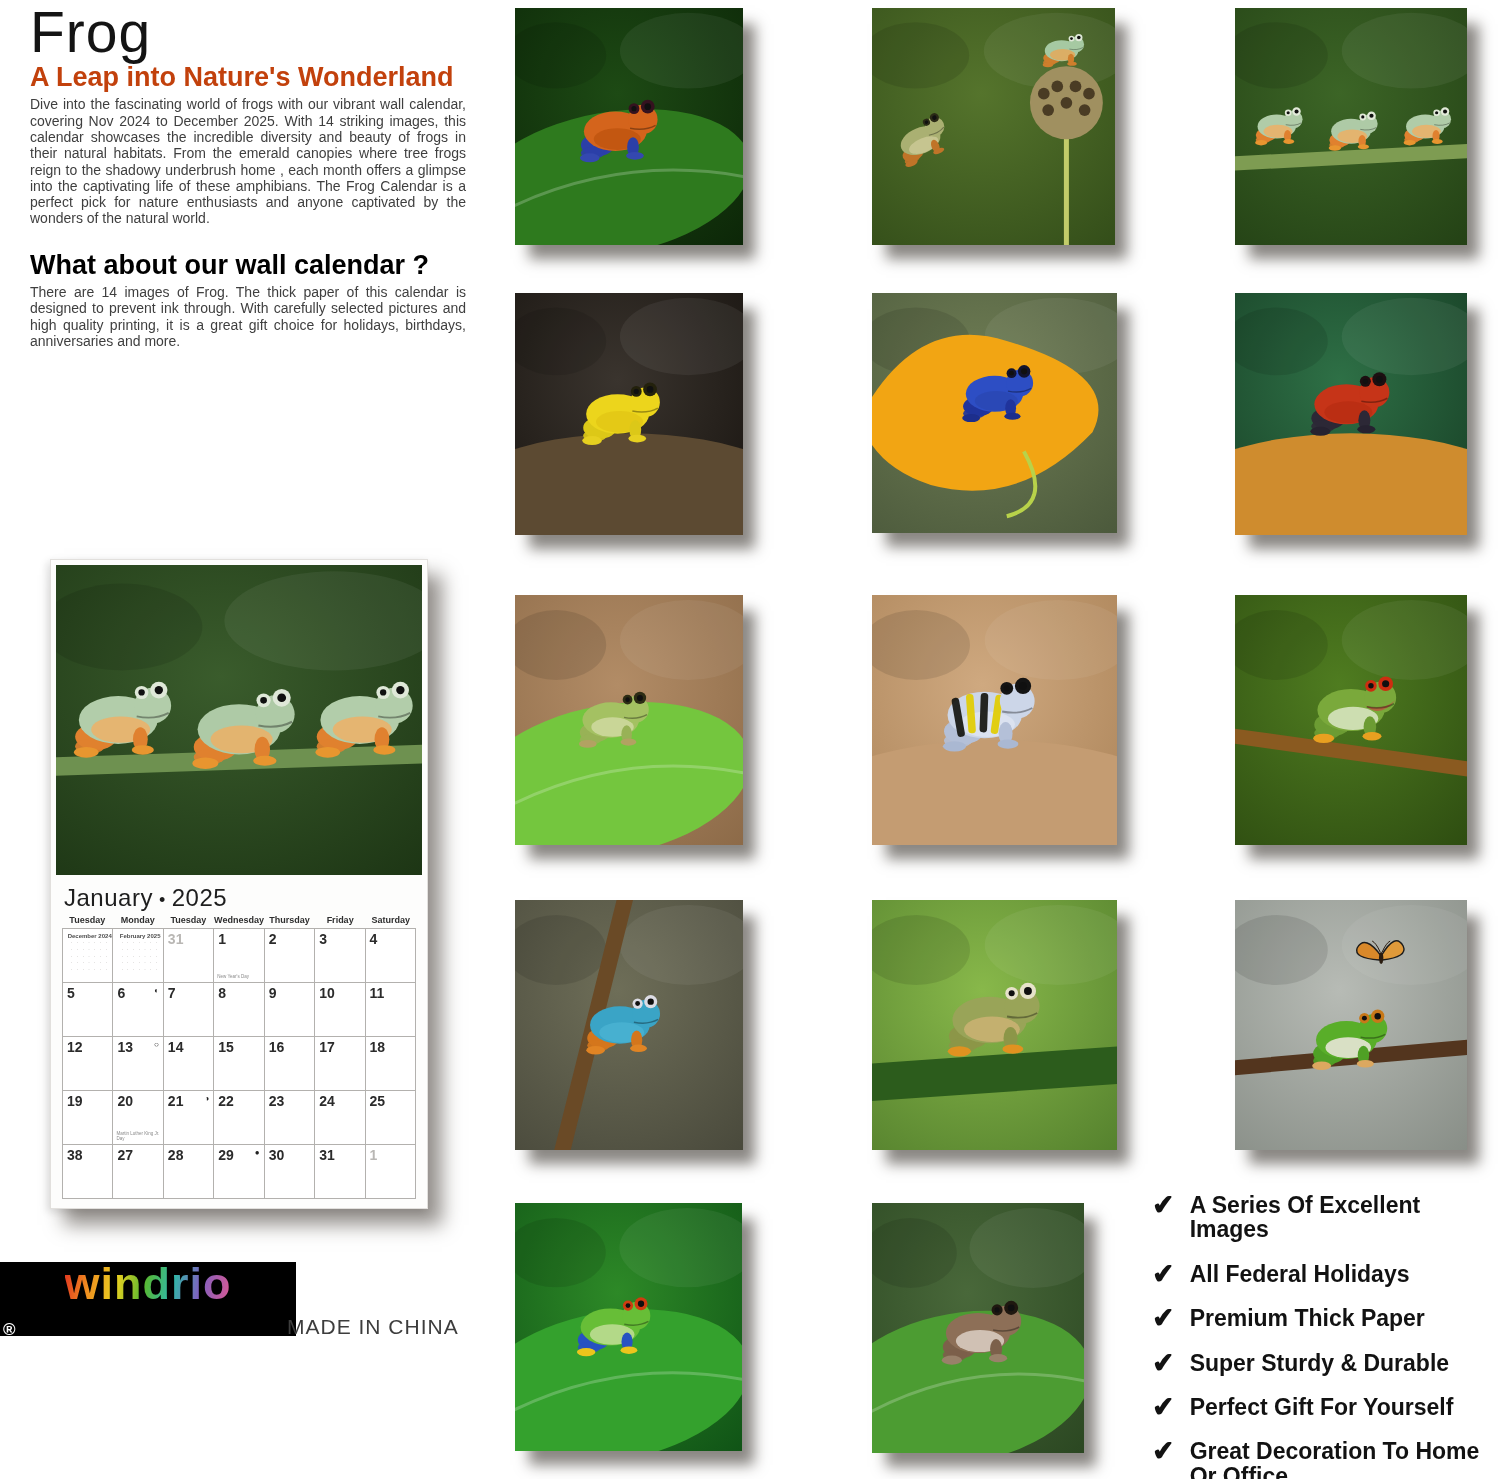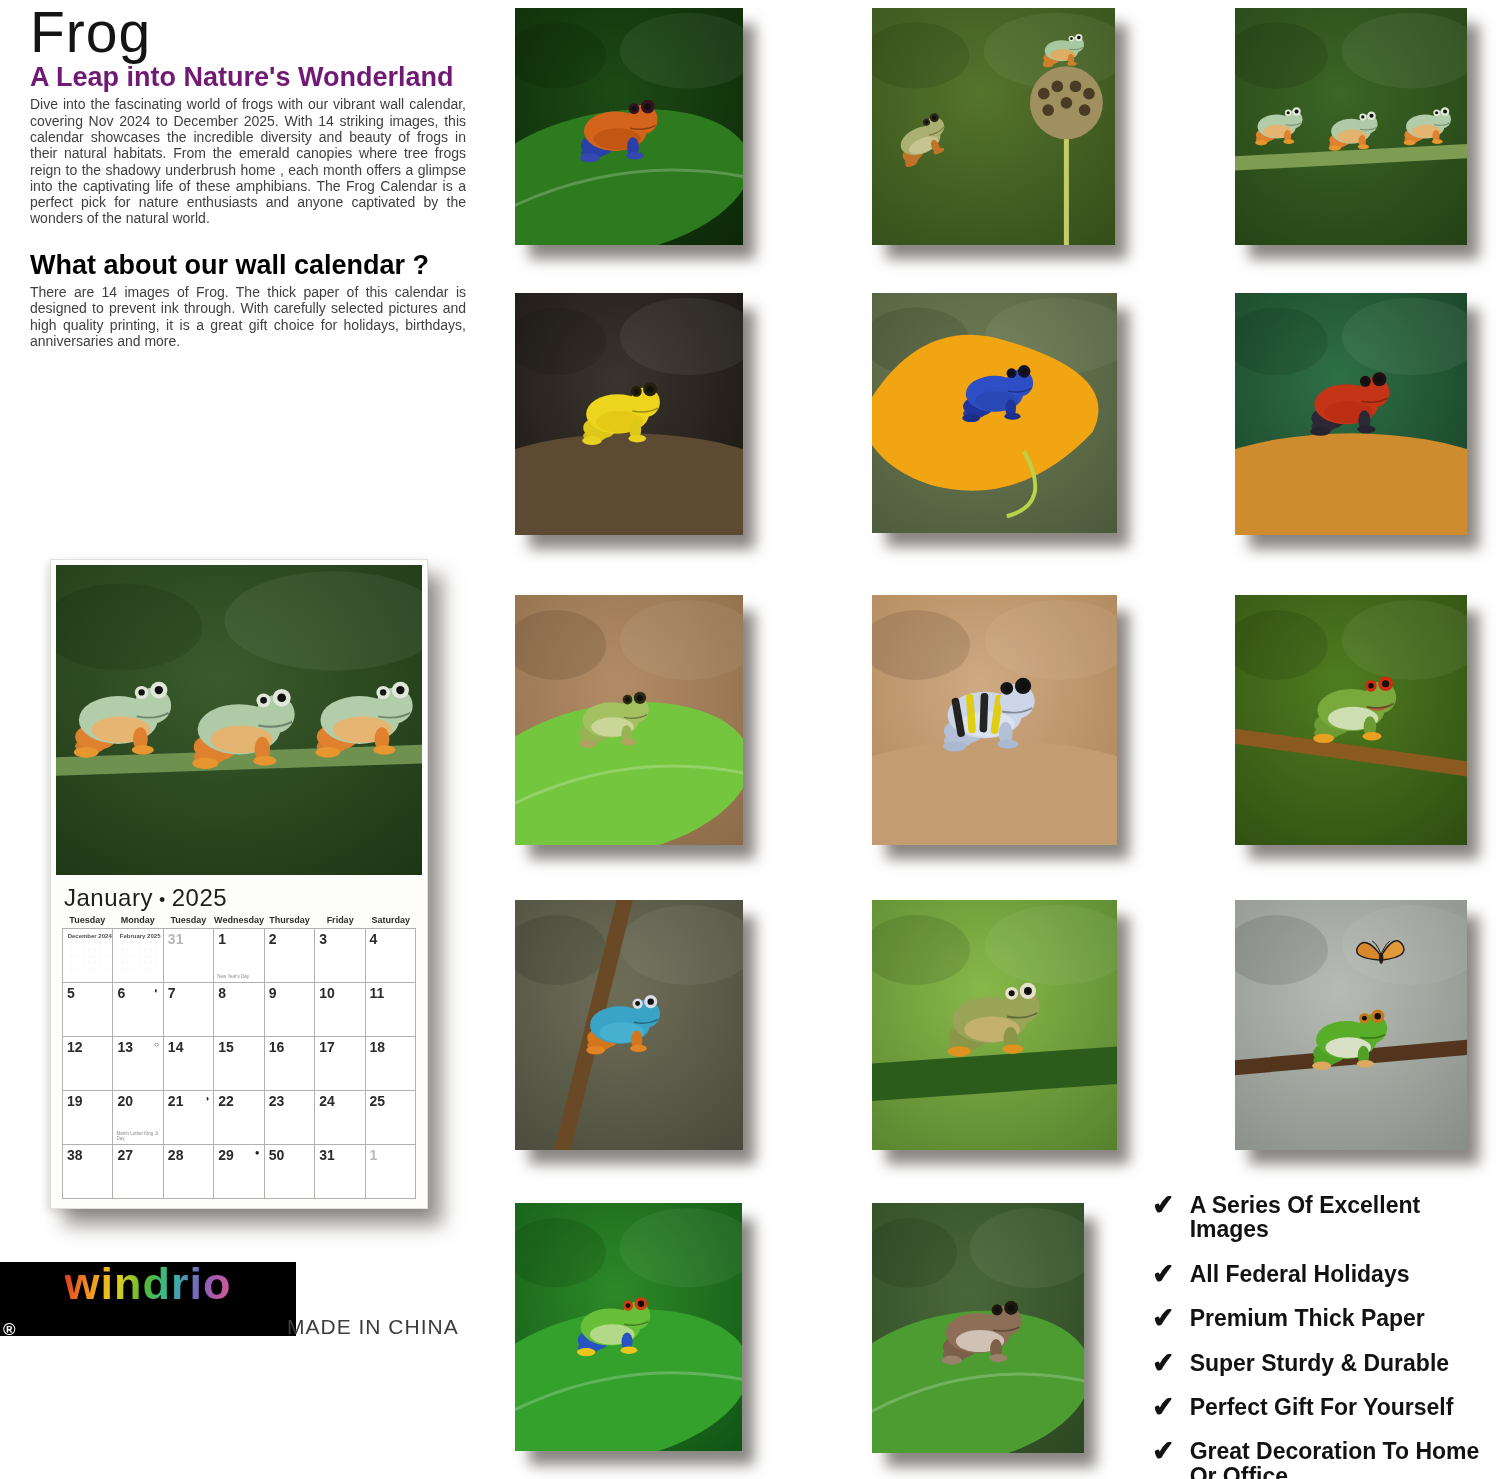--- a/index.html
+++ b/index.html
@@ -3,21 +3,21 @@
 <meta charset="utf-8">
 <style>
   html,body{margin:0;padding:0;}
   body{width:1500px;height:1479px;position:relative;background:#ffffff;
        font-family:"Liberation Sans",sans-serif;overflow:hidden;}
   .canvas{position:absolute;inset:0;}
 
   
   .intro{position:absolute;left:30px;top:4px;width:436px;}
   .title{font-size:57px;font-weight:400;color:#141414;margin:0;line-height:1.0;letter-spacing:1px;}
-  .subtitle{font-size:27px;font-weight:700;color:#701a75;margin:2px 0 0;line-height:1.05;}
+  .subtitle{font-size:27px;font-weight:700;color:#c2410c;margin:2px 0 0;line-height:1.05;}
   .para{font-size:14px;line-height:1.165;color:#3f3f3f;text-align:justify;margin:5px 0 0;}
   .about-h{font-size:27px;font-weight:700;color:#000000;margin:24px 0 0;line-height:1.05;}
 
   
   .calendar-mock{position:absolute;left:50px;top:526px;width:366px;background:#fdfdfc;
        border:1px solid #e2e0dd;padding:5px 5px 7px;
        box-shadow:14px 16px 18px rgba(45,38,30,.5), -3px 3px 8px rgba(0,0,0,.12);margin-top:33px;}
   .cover{width:100%;height:310px;}
   .cover svg{display:block;width:100%;height:100%;}
   .cal-title{font-size:24px;color:#1e1e1e;margin:9px 2px 3px 8px;letter-spacing:.5px;}
@@ -180,21 +180,21 @@
         <div class="cell"><span class="num">20</span><div class="note">Martin Luther King Jr. Day</div></div>
         <div class="cell"><span class="num">21</span><span class="moon">◑</span></div>
         <div class="cell"><span class="num">22</span></div>
         <div class="cell"><span class="num">23</span></div>
         <div class="cell"><span class="num">24</span></div>
         <div class="cell"><span class="num">25</span></div>
         <div class="cell"><span class="num">38</span></div>
         <div class="cell"><span class="num">27</span></div>
         <div class="cell"><span class="num">28</span></div>
         <div class="cell"><span class="num">29</span><span class="moon">●</span></div>
-        <div class="cell"><span class="num">50</span></div>
+        <div class="cell"><span class="num">30</span></div>
         <div class="cell"><span class="num">31</span></div>
         <div class="cell"><span class="num gray">1</span></div>
       </div>
   </div>
 
   <div id="gallery">
       <figure class="photo" title="orange poison dart frog with blue legs on a wet green leaf" style="left: 515px; top: 8px; width: 228px; height: 237px;">
         <svg viewBox="0 0 228 237" preserveAspectRatio="none" xmlns="http://www.w3.org/2000/svg">
           <defs>
             <radialGradient id="bgt0" cx="45%" cy="36%" r="90%">

